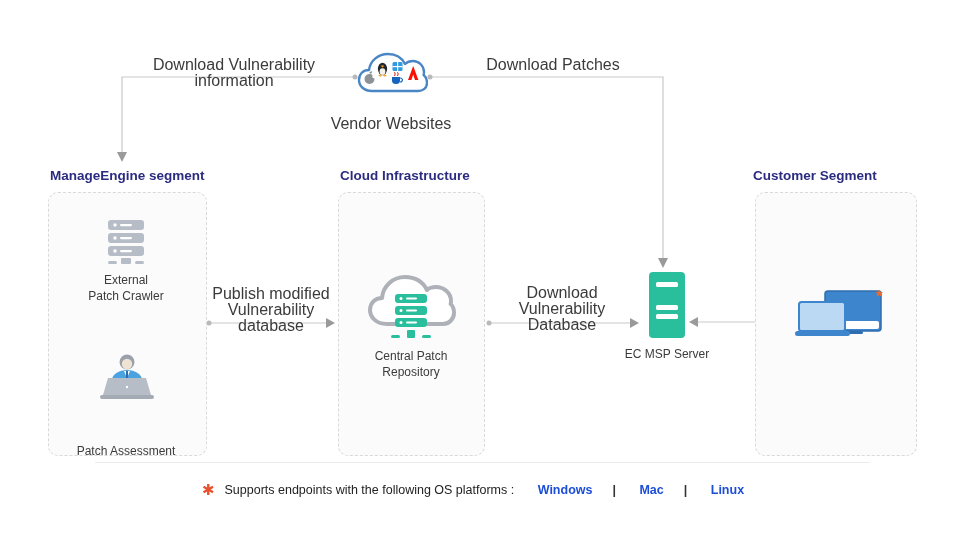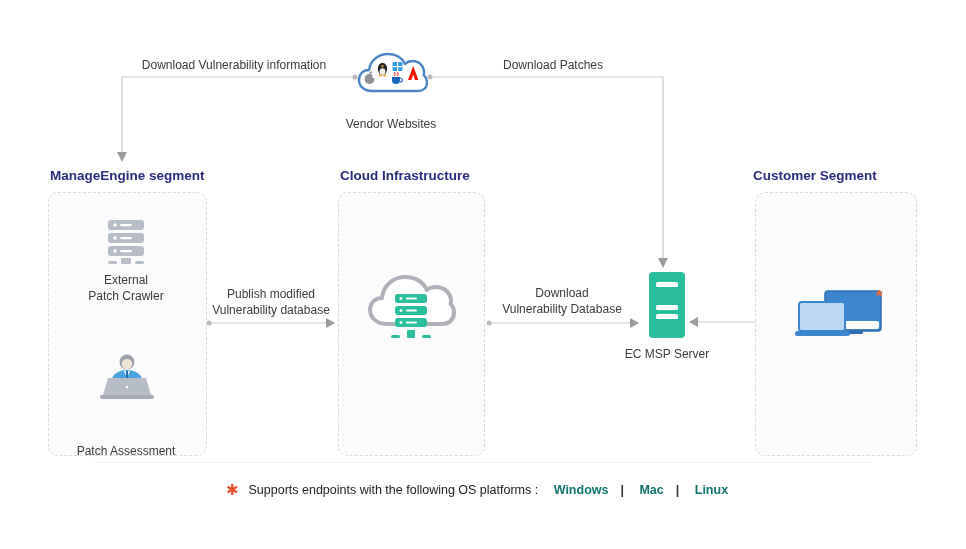--- a/index.html
+++ b/index.html
@@ -3,42 +3,42 @@
 <meta charset="utf-8">
 <style>
   html,body{margin:0;padding:0;background:#fff;}
   #canvas{
     position:relative;width:966px;height:549px;background:#fff;overflow:hidden;
     font-family:"Liberation Sans","DejaVu Sans",sans-serif;color:#3a3a3a;
   }
   .abs{position:absolute;}
   svg{display:block;}
   .flow-label{
-    position:absolute;font-size:12px;color:#3b3b3b;text-align:center;line-height:16px;
+    position:absolute;font-size:16px;color:#3b3b3b;text-align:center;line-height:16px;
   }
   .seg-title{
     position:absolute;font-size:13.5px;font-weight:bold;color:#2b2b80;white-space:nowrap;
   }
   .seg-box{
     position:absolute;border:1px dashed #d9d9d9;border-radius:10px;background:#fbfbfb;
   }
   .caption{
     position:absolute;font-size:12px;color:#3b3b3b;text-align:center;line-height:16px;white-space:nowrap;
   }
   .endpoint-star{
     position:absolute;color:#ef6b2d;font-weight:bold;font-size:17px;line-height:10px;
   }
   #footer-divider{
     position:absolute;left:95px;top:462px;width:775px;height:1px;background:#ececec;
   }
   #footnote{
     position:absolute;left:0;top:481px;width:966px;text-align:center;font-size:12.5px;color:#222;
   }
   #footnote .star{color:#e8512e;font-size:15px;font-weight:bold;margin-right:10px;vertical-align:-1px;}
-  #footnote b{margin:0 12px;color:#0f766e;}
+  #footnote b{margin:0 20px;color:#1d4ed8;}
   #footnote .sep{color:#333;font-weight:bold;}
 </style>
 </head>
 <body>
 
 <div id="canvas">
 
   <svg class="abs" style="left:0;top:0;" width="966" height="549" viewBox="0 0 966 549">
 
     <g>
@@ -180,20 +180,24 @@
     </g>
     <g fill="#ffffff">
       <circle cx="35" cy="32.5" r="1.5"></circle>
         <rect x="40" y="31.5" width="11" height="2" rx="1"></rect>
       <circle cx="35" cy="44.5" r="1.5"></circle>
         <rect x="40" y="43.5" width="11" height="2" rx="1"></rect>
       <circle cx="35" cy="56.5" r="1.5"></circle>
         <rect x="40" y="55.5" width="11" height="2" rx="1"></rect>
     </g>
   </svg>
+  <div class="caption" style="left:336px;top:348px;width:150px;">
+    <div>Central Patch</div>
+    <div>Repository</div>
+  </div>
 
   <svg class="abs" style="left:648px;top:271px;" width="38" height="68" viewBox="0 0 38 68">
     <rect x="1" y="1" width="36" height="66" rx="4" fill="#29bf9c"></rect>
     <rect x="8" y="11" width="22" height="5" rx="1.5" fill="#ffffff"></rect>
     <rect x="8" y="34" width="22" height="5" rx="1.5" fill="#ffffff"></rect>
     <rect x="8" y="43" width="22" height="5" rx="1.5" fill="#ffffff"></rect>
   </svg>
   <div class="caption" style="left:597px;top:346px;width:140px;">EC MSP Server</div>
 
   <div class="seg-title" style="left:753px;top:168px;">Customer Segment</div>

